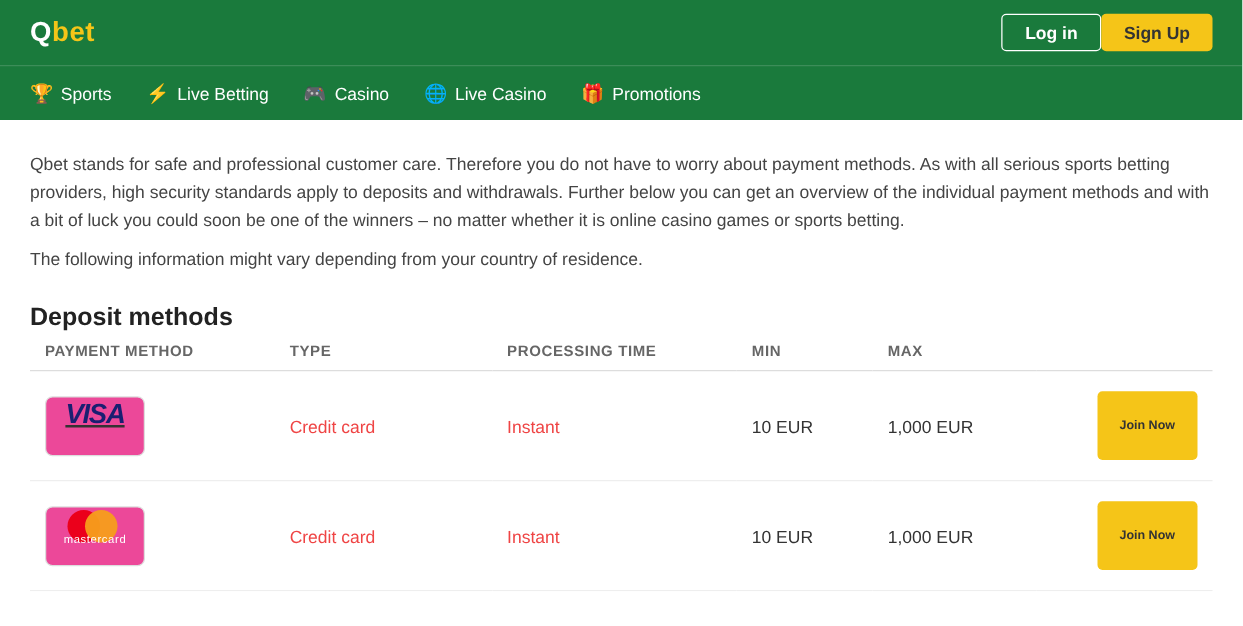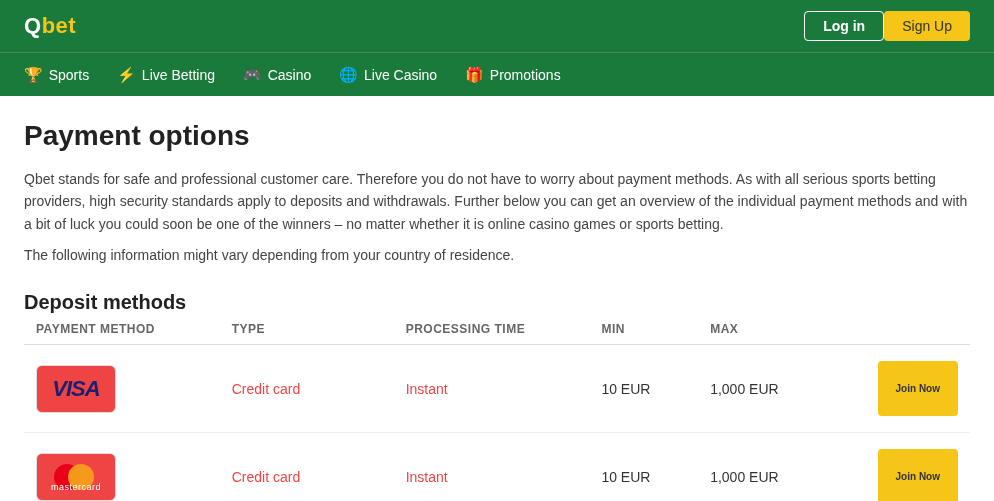--- a/index.html
+++ b/index.html
@@ -38,21 +38,21 @@
       font-weight: bold;
     }
     .btn-signup {
       background: #f5c518;
       border: none;
       color: #333;
       padding: 7px 18px;
       border-radius: 4px;
       cursor: pointer;
       font-size: 14px;
-      font-weight: normal;
+      font-weight: bold;
     }
 
     
     .nav {
       background: #1a7a3c;
       display: flex;
       align-items: center;
       padding: 0 24px;
       height: 44px;
       gap: 28px;
@@ -124,24 +124,24 @@
     .col-min { width: 100px; }
     .col-max { width: 120px; }
     .col-action { width: 130px; text-align: right; }
 
     .payment-logo {
       border: 1.5px solid #ddd;
       border-radius: 6px;
       width: 80px;
       height: 48px;
       display: flex;
-      align-items: center;
       justify-content: center;
-      background: #ef4444;
+      background: #ec4899;
       overflow: hidden;
+      text-decoration: underline;
     }
     .visa-text {
       font-size: 22px;
       font-weight: 900;
       font-style: italic;
       color: #1a1f71;
       letter-spacing: -1px;
     }
     .mc-logo {
       display: flex;
@@ -230,21 +230,20 @@
     <span class="nav-icon">🌐</span>
     <span>Live Casino</span>
   </a>
   <a class="nav-item">
     <span class="nav-icon">🎁</span>
     <span>Promotions</span>
   </a>
 </nav>
 
 <main class="main">
-  <h1 class="page-title">Payment options</h1>
   <p class="intro-text">Qbet stands for safe and professional customer care. Therefore you do not have to worry about payment methods. As with all serious sports betting providers, high security standards apply to deposits and withdrawals. Further below you can get an overview of the individual payment methods and with a bit of luck you could soon be one of the winners – no matter whether it is online casino games or sports betting.</p>
   <p class="note-text">The following information might vary depending from your country of residence.</p>
 
   <h2 class="section-title">Deposit methods</h2>
 
   <table class="payment-table">
     <thead>
       <tr>
         <th class="col-method">PAYMENT METHOD</th>
         <th class="col-type">TYPE</th>

